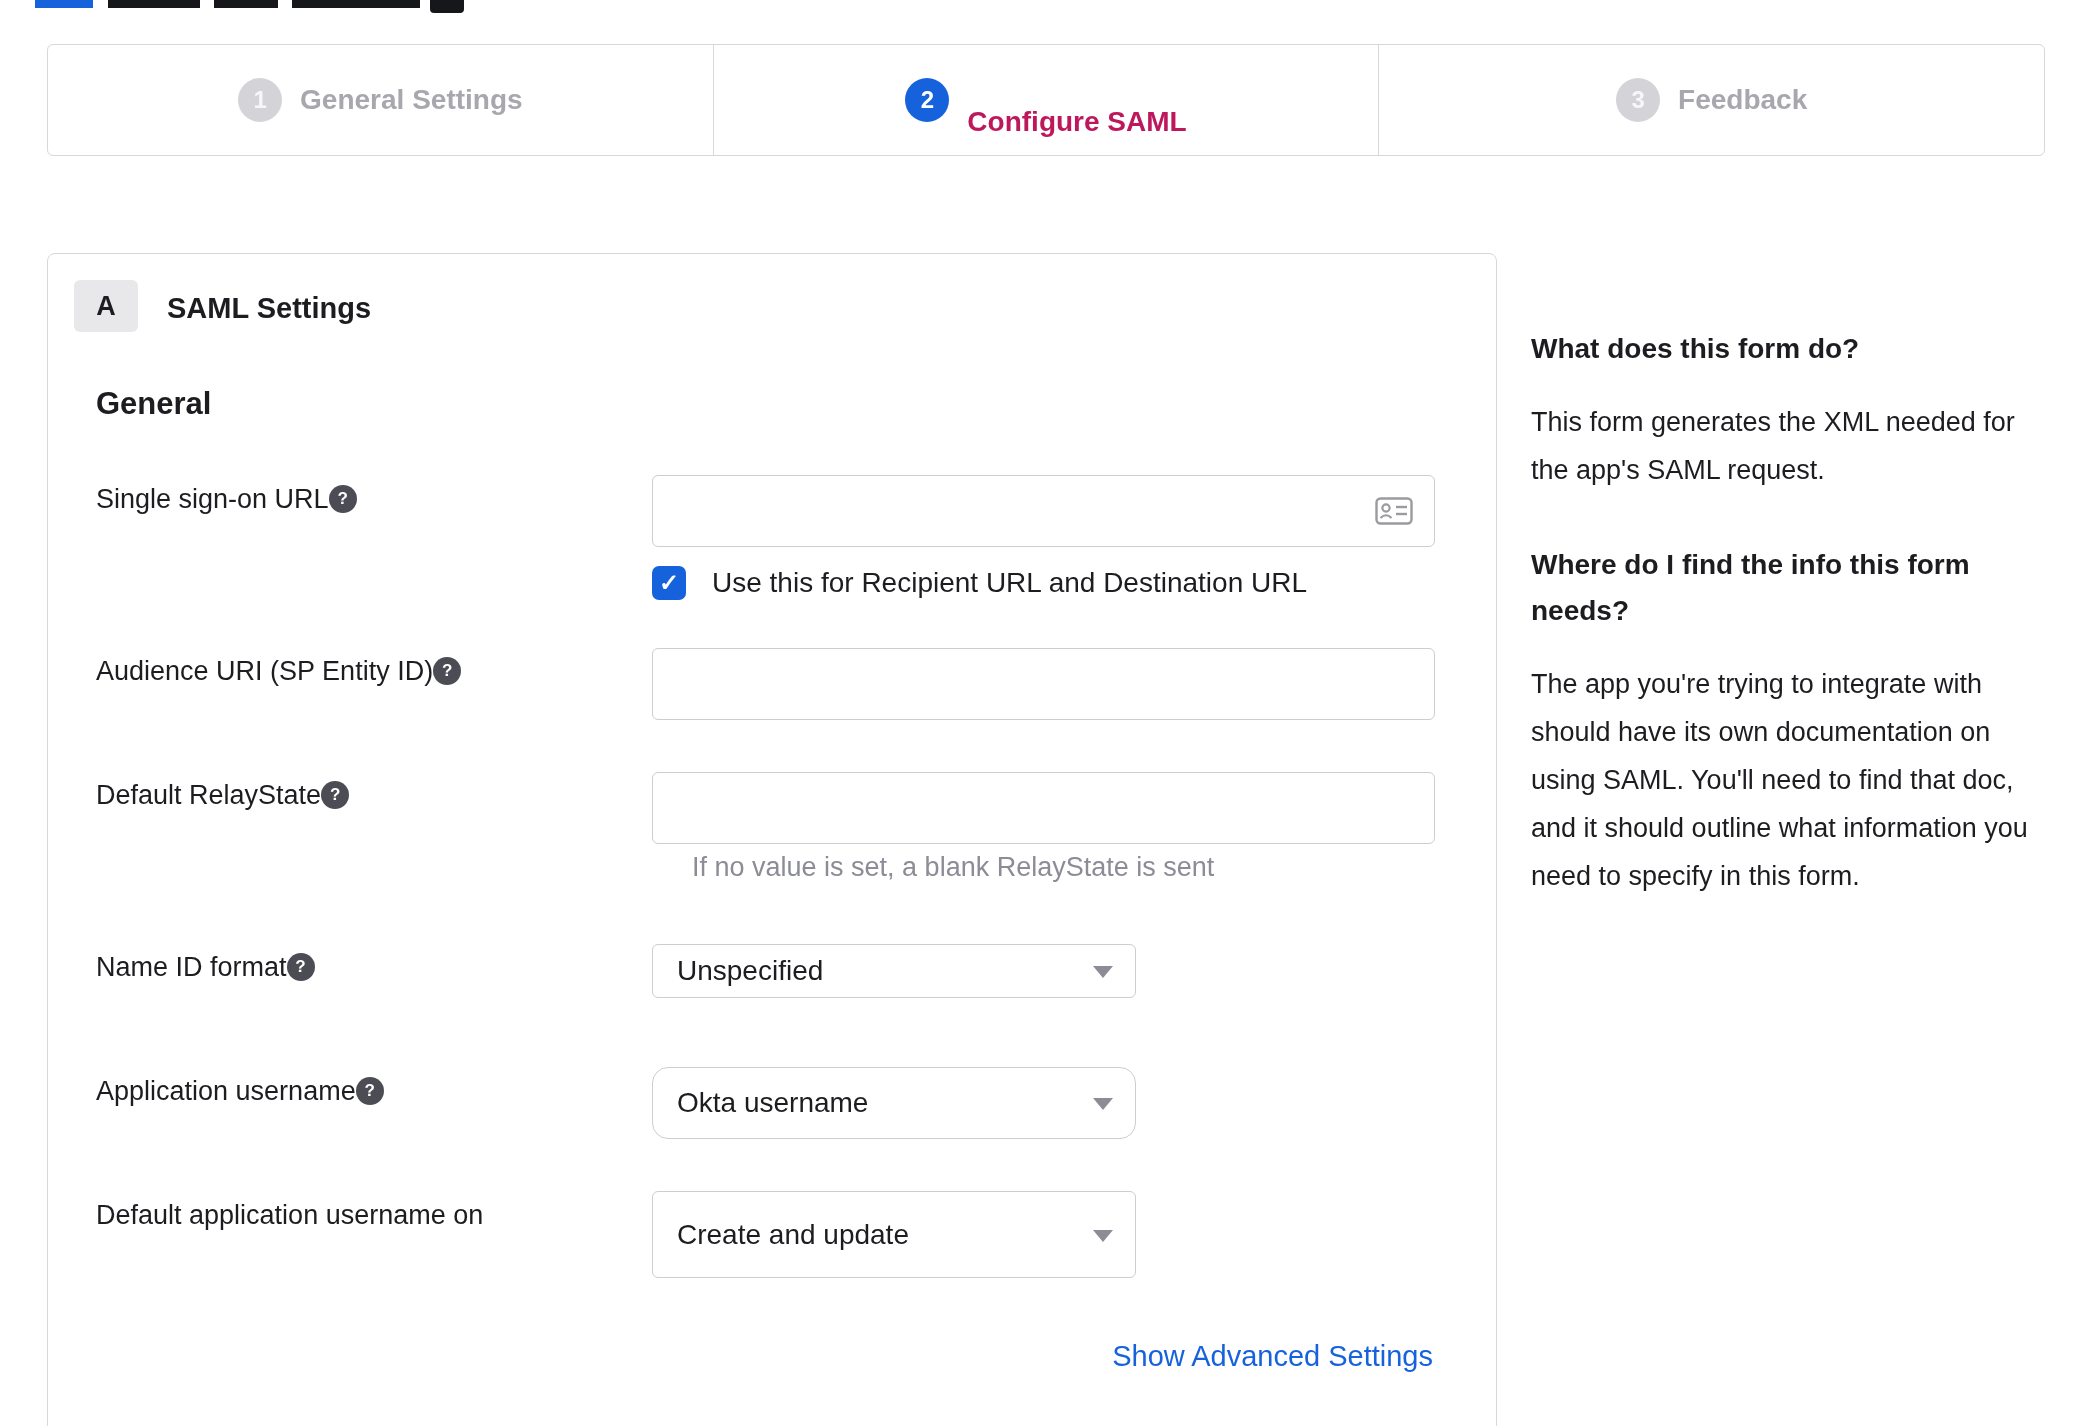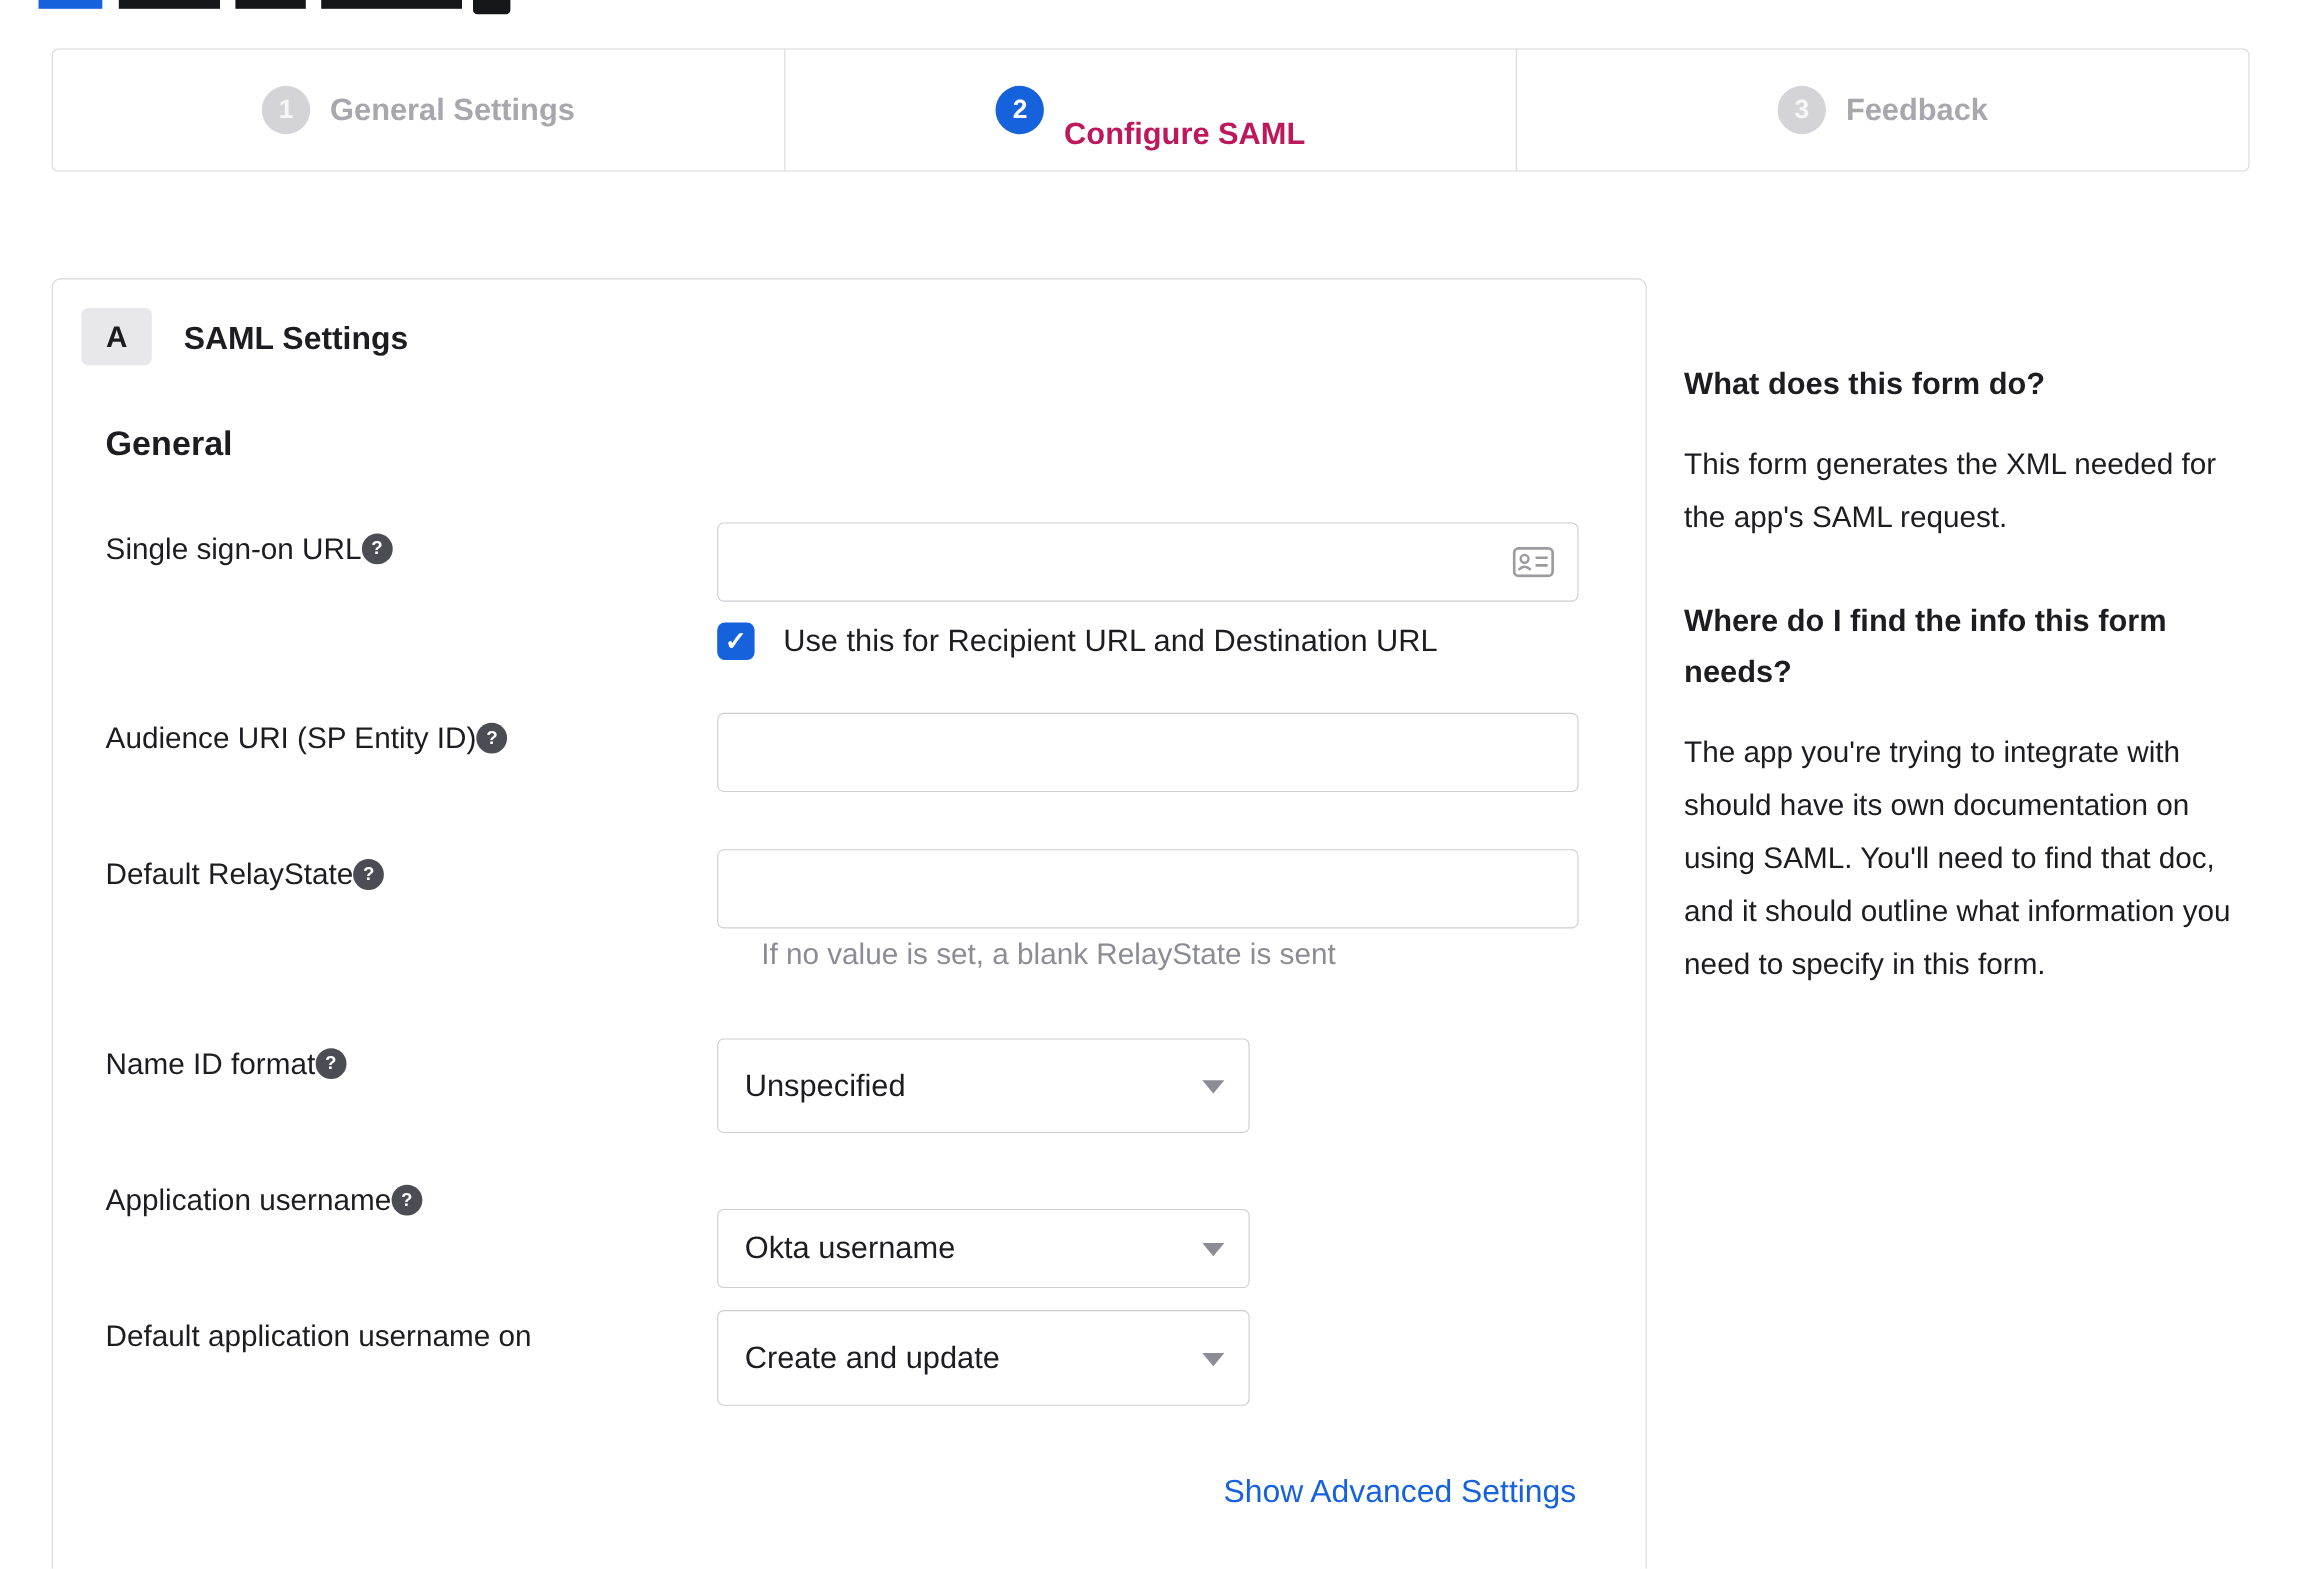--- a/index.html
+++ b/index.html
@@ -196,30 +196,30 @@
     <span>Default RelayState</span>
     <span class="help-icon">?</span>
   </div>
   <input class="text-input" style="top: 518px;" type="text" value="">
   <div class="hint" style="top:598px;margin-left:40px;">If no value is set, a blank RelayState is sent</div>
 
   <div class="field-label" style="top:696px;">
     <span>Name ID format</span>
     <span class="help-icon">?</span>
   </div>
-  <div class="select" style="top:690px; height:86px;">
+  <div class="select" style="top:690px; height:54px;">
     <span>Unspecified</span>
     <span class="caret"></span>
   </div>
 
   <div class="field-label" style="top:820px;">
     <span>Application username</span>
     <span class="help-icon">?</span>
   </div>
-  <div class="select" style="top:845px; height:72px;">
+  <div class="select" style="top:813px; height:72px;border-radius:16px;">
     <span>Okta username</span>
     <span class="caret"></span>
   </div>
 
   <div class="field-label" style="top:944px;">
     <span>Default application username on</span>
   </div>
   <div class="select" style="top:937px; height:87px;">
     <span>Create and update</span>
     <span class="caret"></span>

